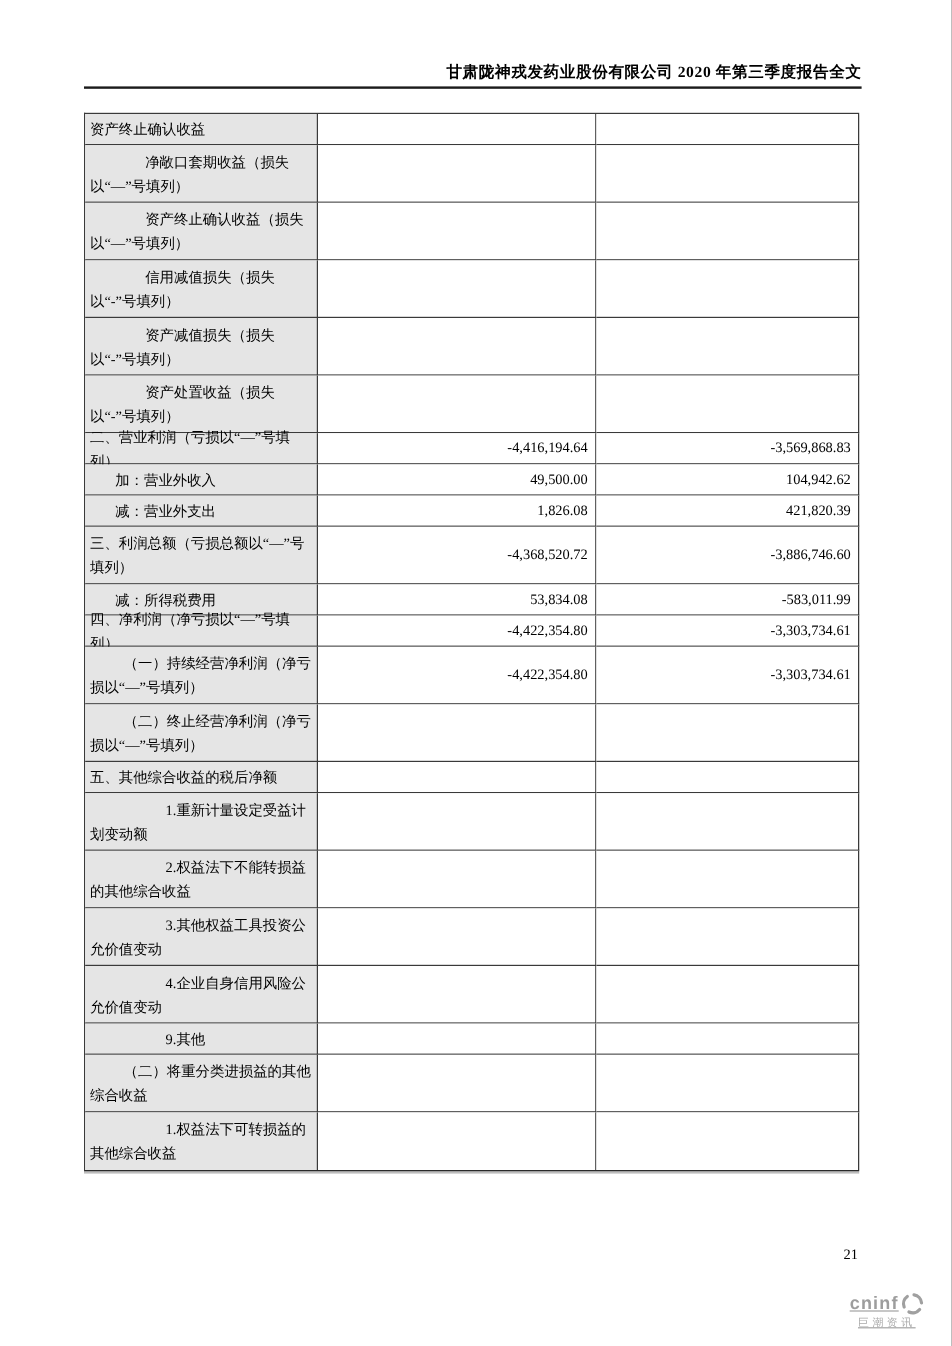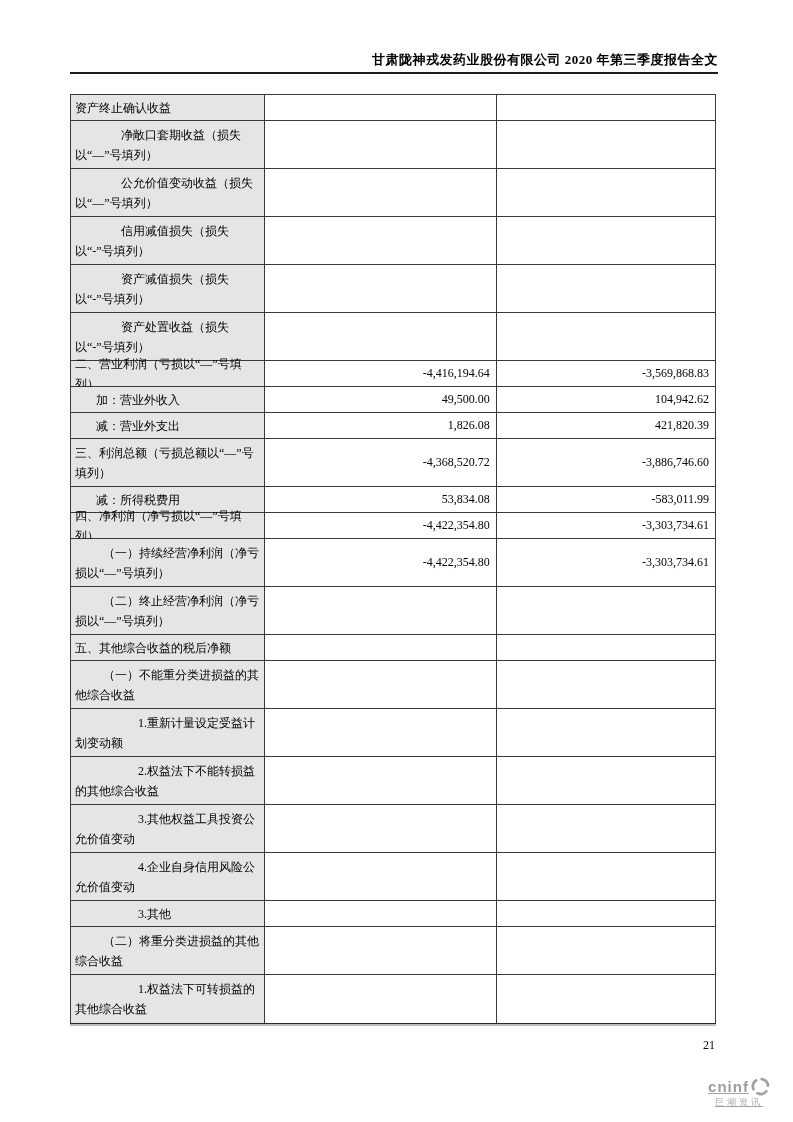--- a/index.html
+++ b/index.html
@@ -65,21 +65,21 @@
     <div class="row h2">
       <div class="c lab">
           <div class="lt i3">净敞口套期收益（损失以“—”号填列）</div>
         </div>
       <div class="c v v1"></div>
       <div class="c v v2"></div>
     </div>
 
     <div class="row h2">
       <div class="c lab">
-          <div class="lt i3">公允价值变动收益（损失以“—”号填列）</div>
+          <div class="lt i3">资产终止确认收益（损失以“—”号填列）</div>
         </div>
       <div class="c v v1"></div>
       <div class="c v v2"></div>
     </div>
 
     <div class="row h2">
       <div class="c lab">
           <div class="lt i3">信用减值损失（损失以“-”号填列）</div>
         </div>
       <div class="c v v1"></div>
@@ -167,27 +167,20 @@
     </div>
 
     <div class="row h1">
       <div class="c lab">
           <div class="lt i0">五、其他综合收益的税后净额</div>
         </div>
       <div class="c v v1"></div>
       <div class="c v v2"></div>
     </div>
 
-    <div class="row h2">
-      <div class="c lab">
-          <div class="lt i2">（一）不能重分类进损益的其他综合收益</div>
-        </div>
-      <div class="c v v1"></div>
-      <div class="c v v2"></div>
-    </div>
 
     <div class="row h2">
       <div class="c lab">
           <div class="lt i4">1.重新计量设定受益计划变动额</div>
         </div>
       <div class="c v v1"></div>
       <div class="c v v2"></div>
     </div>
 
     <div class="row h2">
@@ -209,21 +202,21 @@
     <div class="row h2">
       <div class="c lab">
           <div class="lt i4">4.企业自身信用风险公允价值变动</div>
         </div>
       <div class="c v v1"></div>
       <div class="c v v2"></div>
     </div>
 
     <div class="row h1">
       <div class="c lab">
-          <div class="lt i4">3.其他</div>
+          <div class="lt i4">9.其他</div>
         </div>
       <div class="c v v1"></div>
       <div class="c v v2"></div>
     </div>
 
     <div class="row h2">
       <div class="c lab">
           <div class="lt i2">（二）将重分类进损益的其他综合收益</div>
         </div>
       <div class="c v v1"></div>

